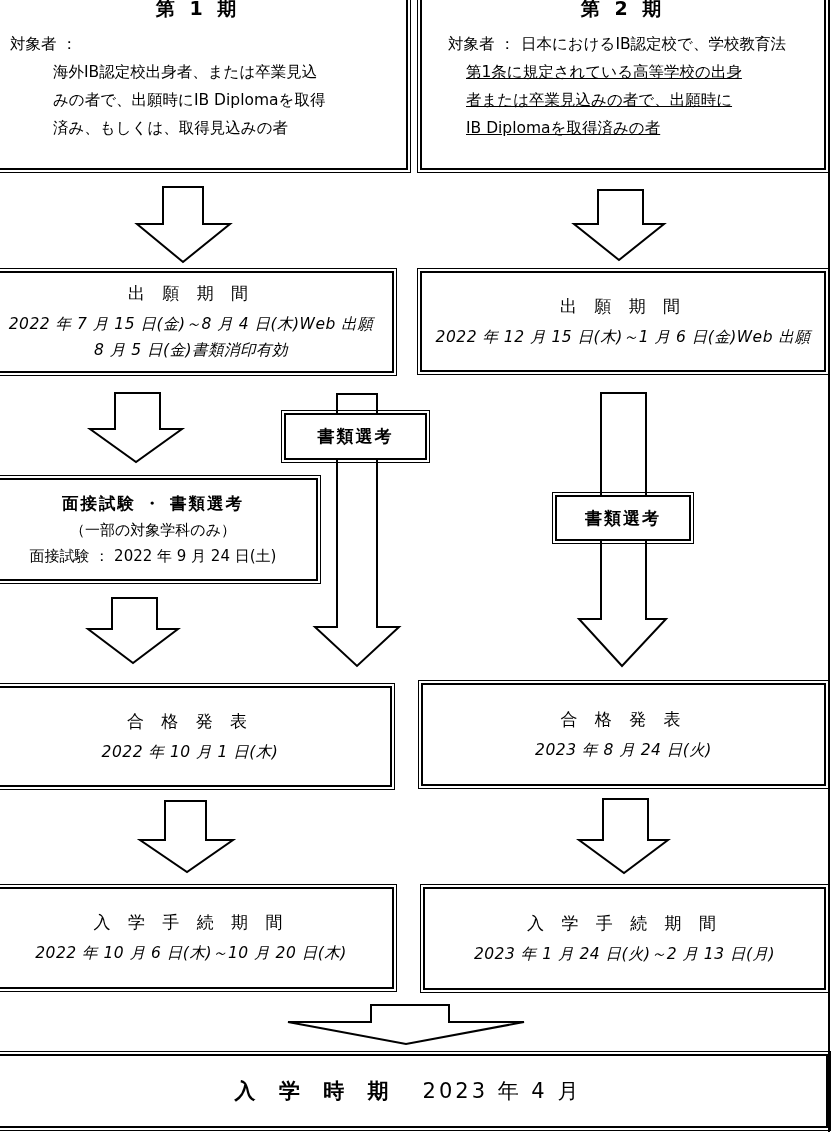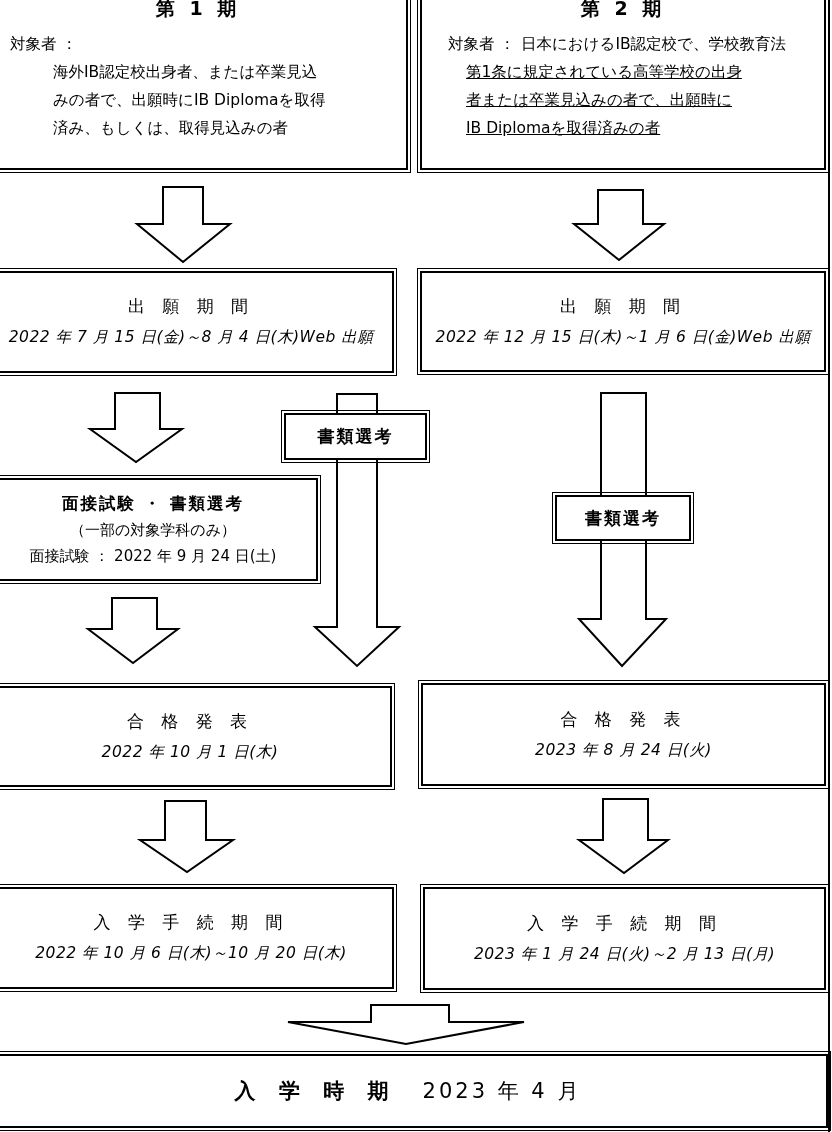--- a/index.html
+++ b/index.html
@@ -69,20 +69,21 @@
   </div>
   <div class="tb-cont">第1条に規定されている高等学校の出身</div>
   <div class="tb-cont">者または卒業見込みの者で、出願時に</div>
   <div class="tb-cont">IB Diplomaを取得済みの者</div>
 </div>
 
 <div class="dbox" style="left:-12px;top:271px;width:406px;height:102px;">
   <div class="box-title">出 願 期 間</div>
   <div class="gap6"></div>
   <div class="box-line">2022 年 7 月 15 日(金)～8 月 4 日(木)Web 出願</div>
+  <div class="box-line">8 月 5 日(金)書類消印有効</div>
 </div>
 
 <div class="dbox" style="left:420px;top:271px;width:406px;height:101px;">
   <div class="box-title">出 願 期 間</div>
   <div class="gap6"></div>
   <div class="box-line">2022 年 12 月 15 日(木)～1 月 6 日(金)Web 出願</div>
 </div>
 
 <div class="dbox" style="left:284px;top:413px;width:143px;height:47px;">
   <div class="small-label">書類選考</div>

